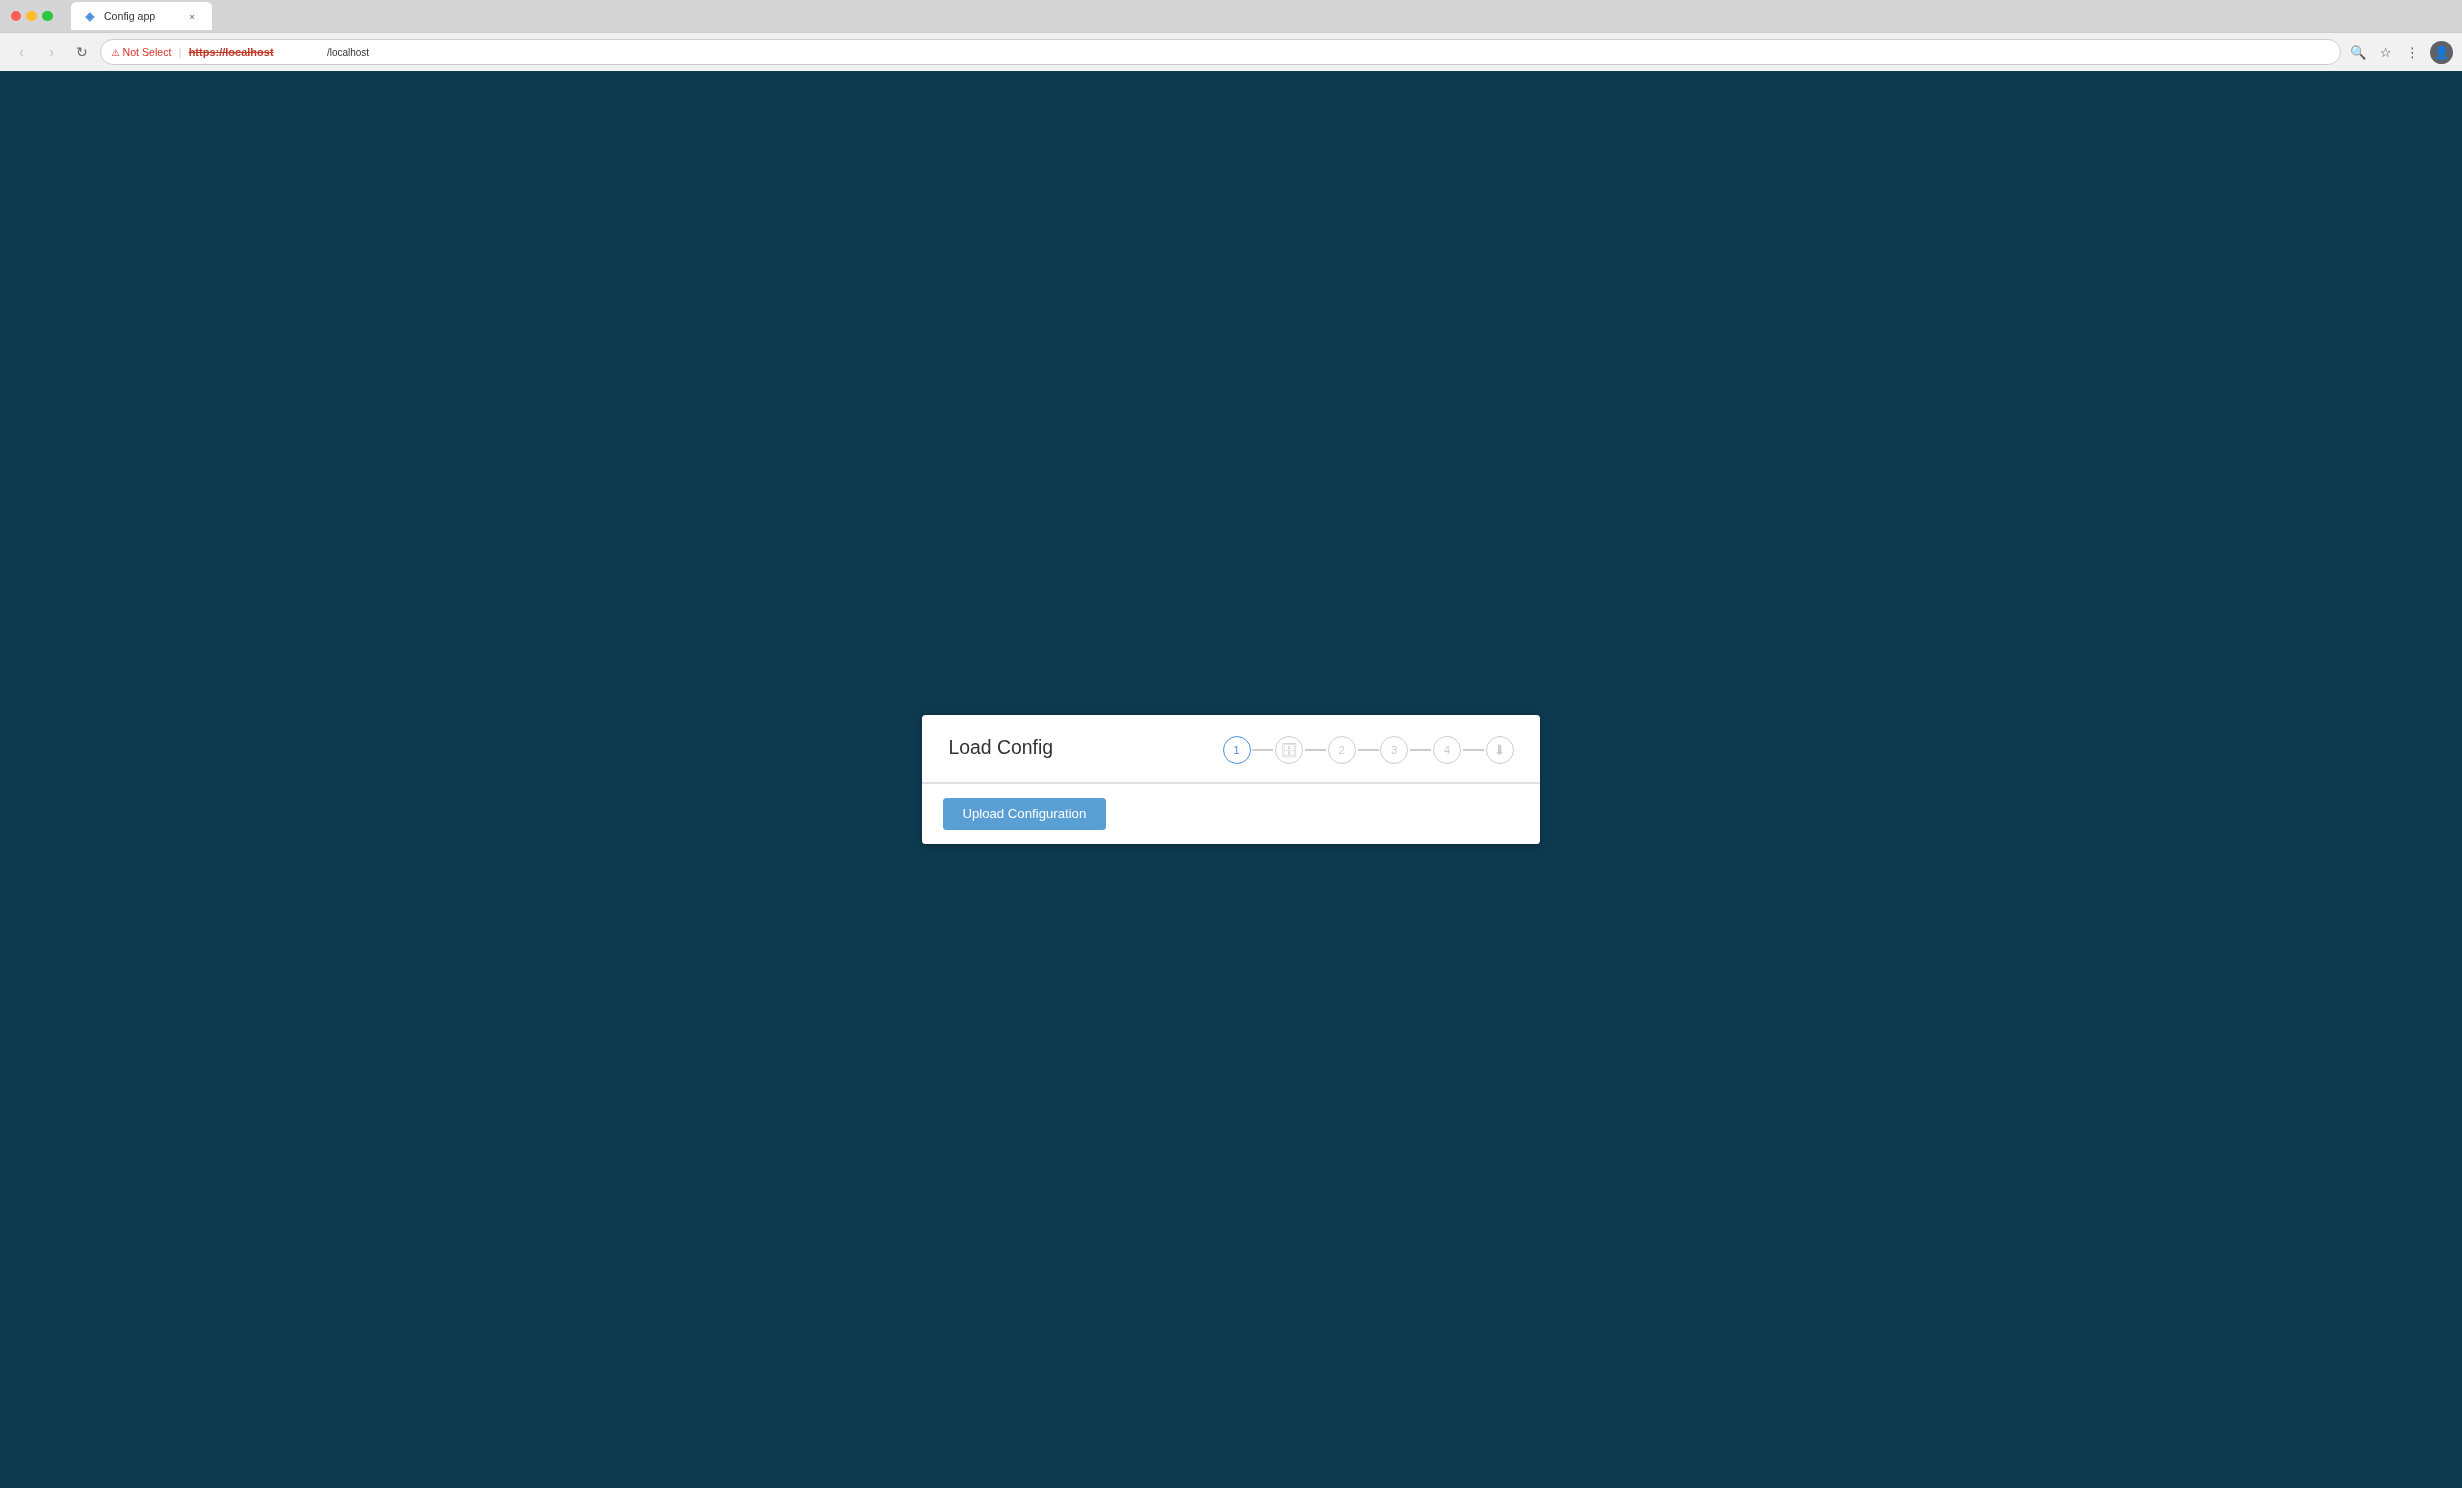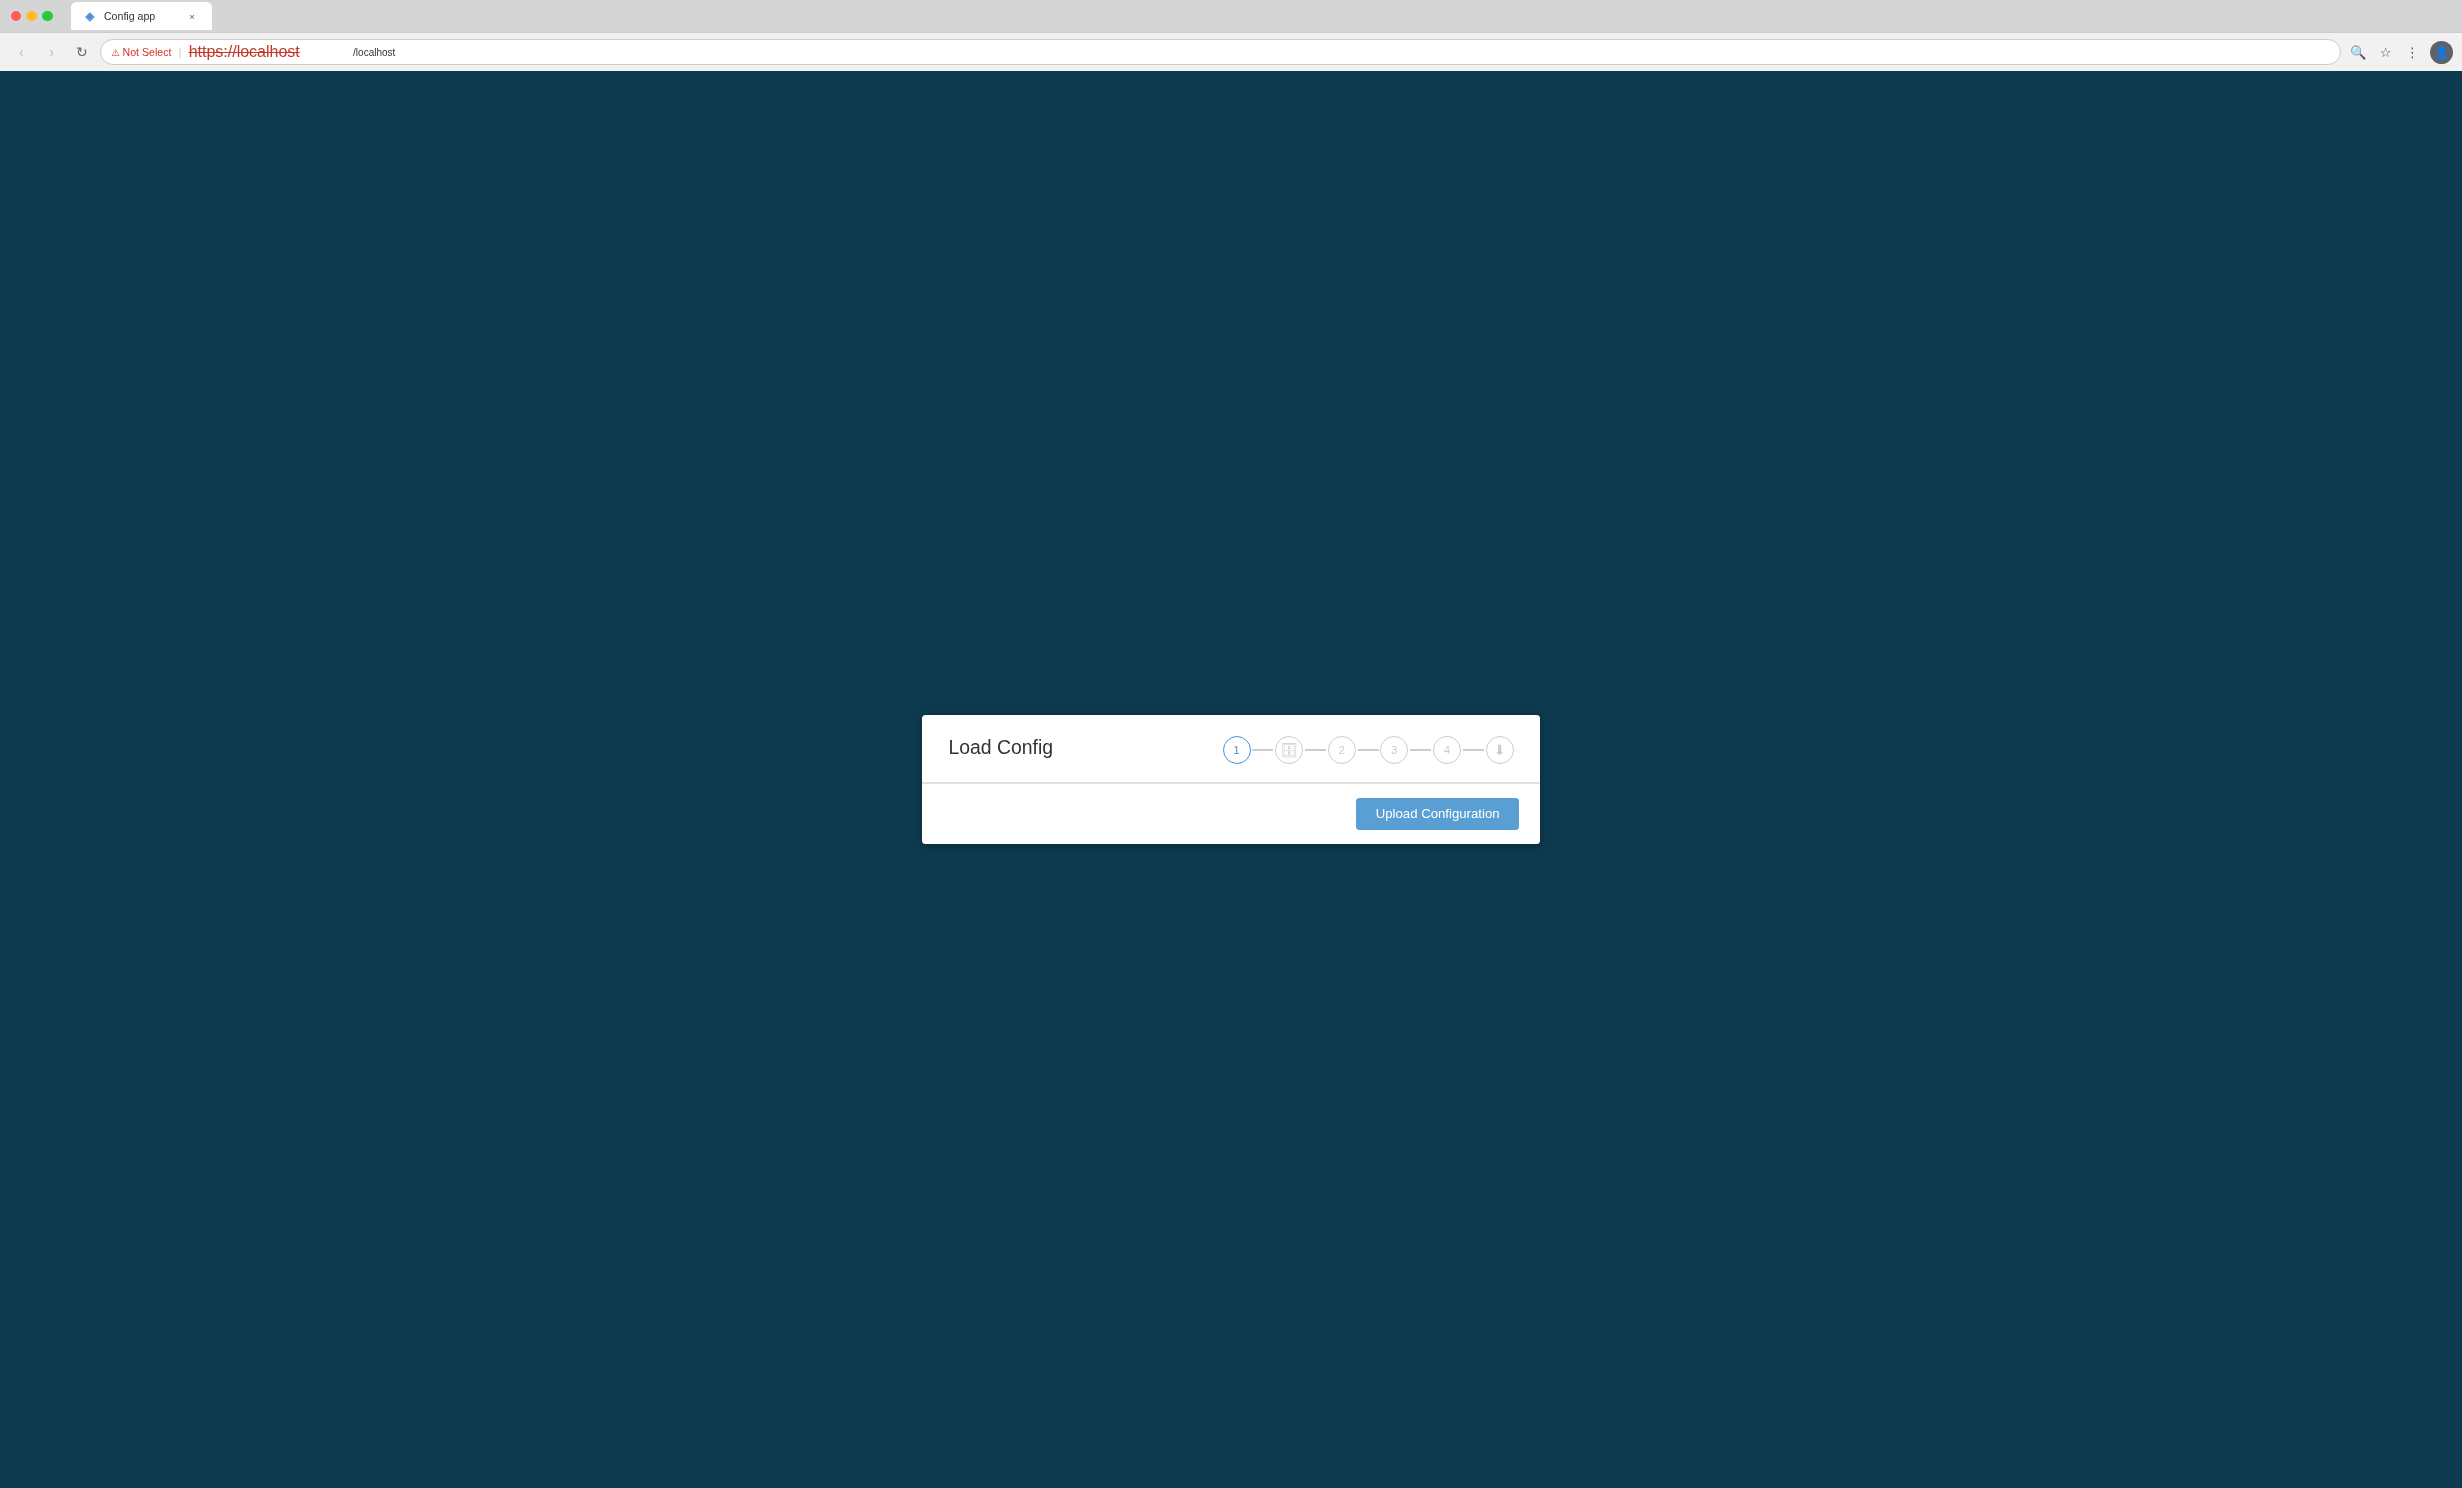--- a/index.html
+++ b/index.html
@@ -142,21 +142,22 @@
     }
 
     .address-divider {
       color: #ccc;
       margin: 0 1.8px;
     }
 
     .address-url {
       color: #c0392b;
       text-decoration: line-through;
-      font-size: 16px;
+      font-size: 11px;
+      font-weight: bold;
     }
 
     .address-url-plain {
       color: #333;
       font-size: 10px;
       margin-left: 48px;
     }
 
     .toolbar-actions {
       display: flex;
@@ -315,21 +316,20 @@
       font-size: 11.5px;
       color: #999;
       margin-top: 7px;
     }
 
     
     .card-footer {
       padding: 14px 21px;
       border-top: 0.9px solid #e0e0e0;
       display: flex;
-      justify-content: flex-end;
     }
 
     .upload-config-btn {
       padding: 8.8px 19.4px;
       background: #5a9fd4;
       color: white;
       border: none;
       border-radius: 3.5px;
       font-size: 13.2px;
       cursor: pointer;

